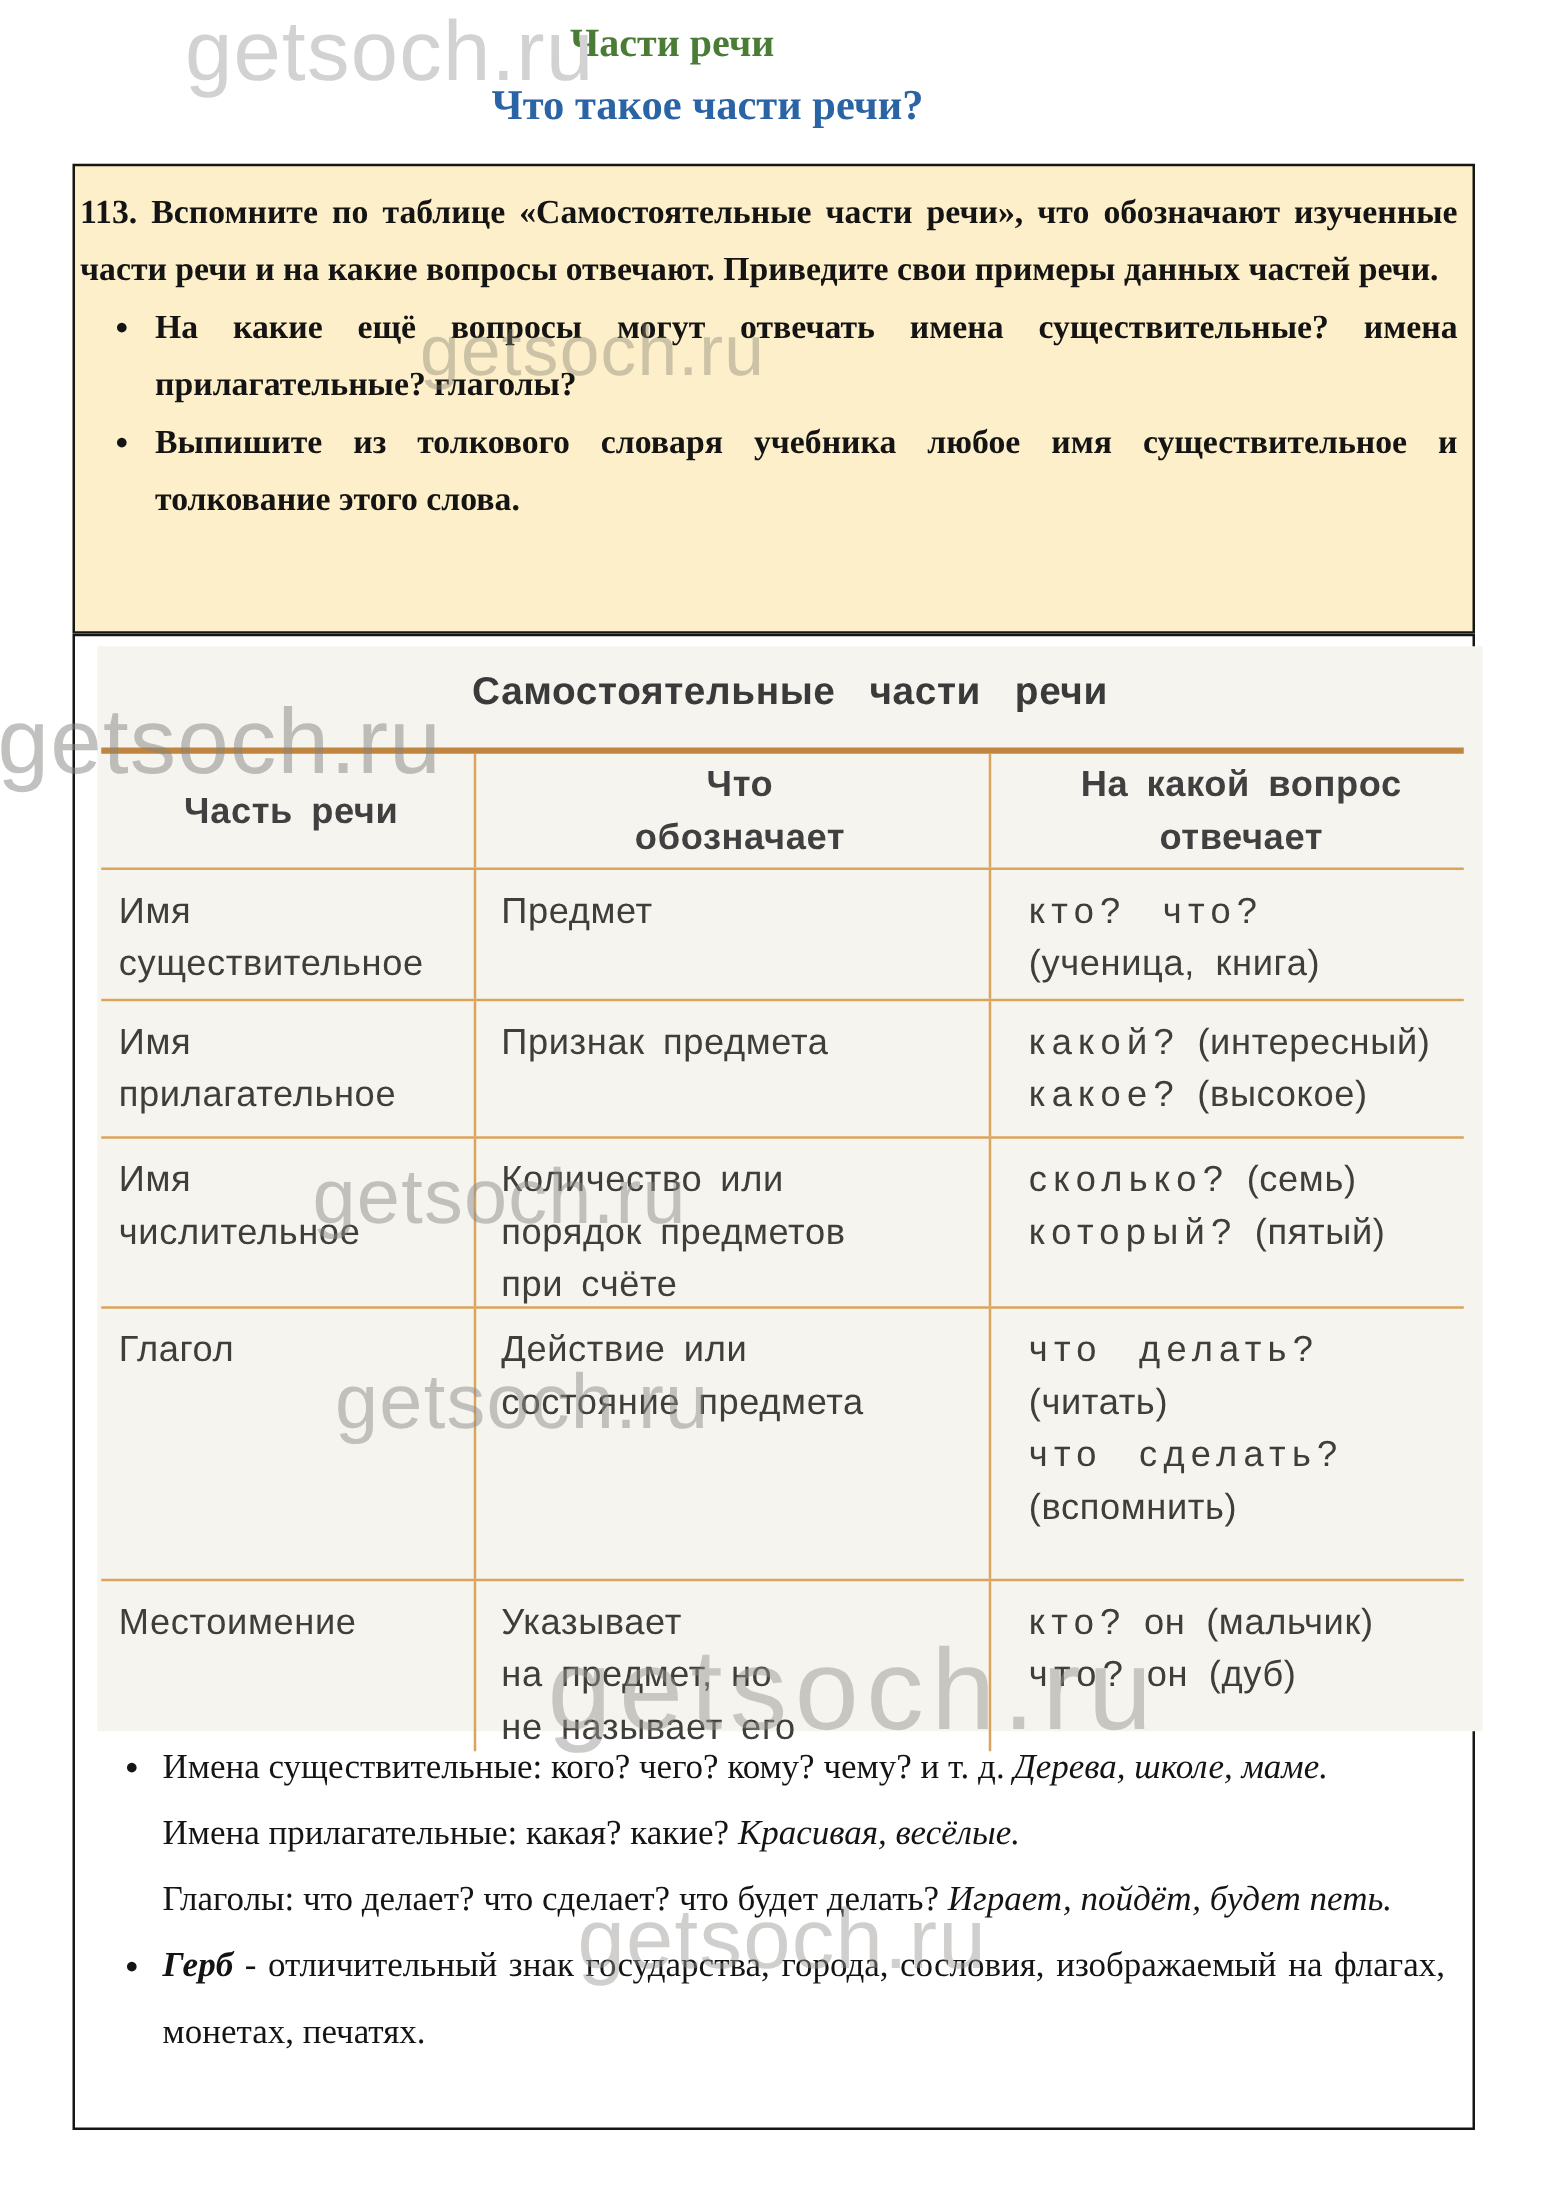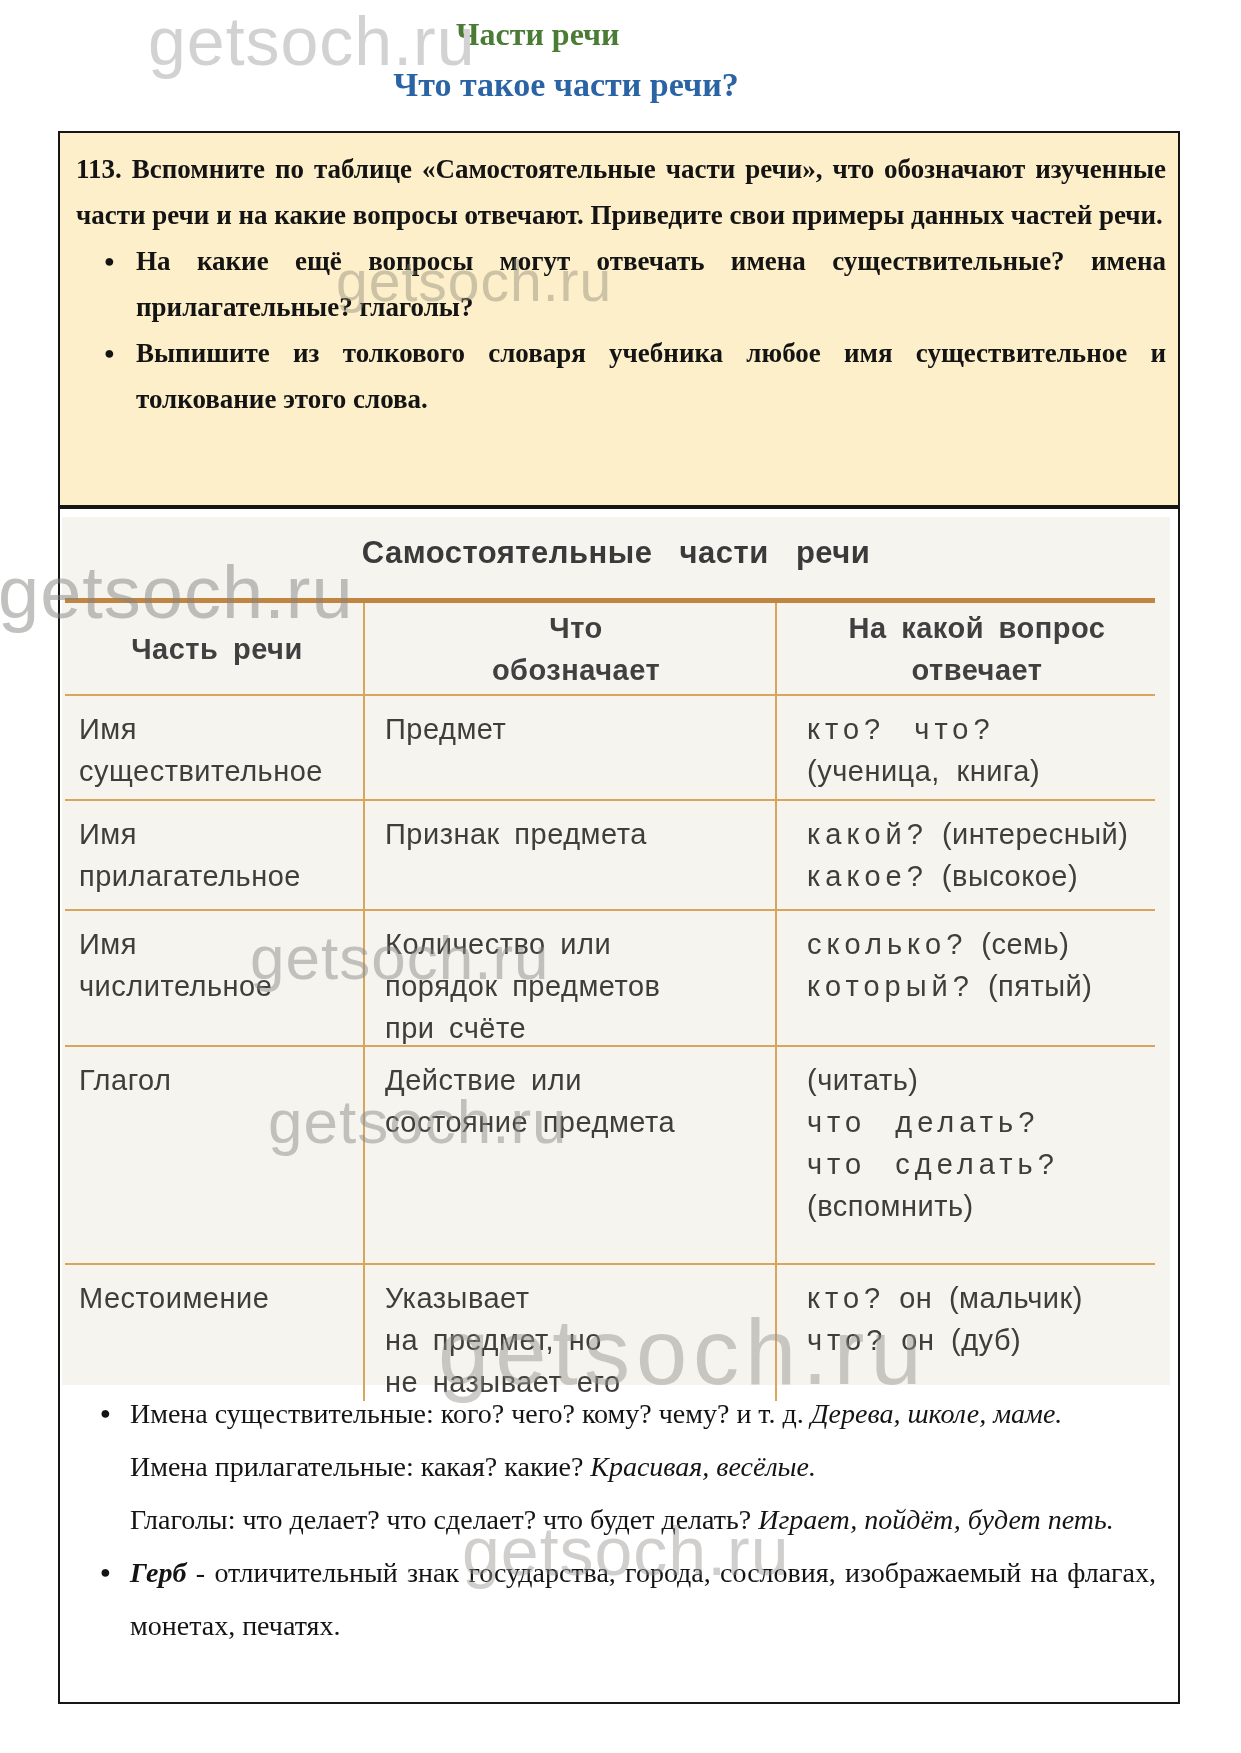--- a/index.html
+++ b/index.html
@@ -27,31 +27,31 @@
   .wm7{left:462px;top:1512px;font-size:68px;color:rgba(150,148,144,.45);}
 
   
   .title{position:absolute;left:456px;top:16px;margin:0;font-size:32px;font-weight:bold;
          color:var(--green);z-index:2;}
   .subtitle{position:absolute;left:0;top:66px;width:1110px;margin:0;text-align:center;
             font-size:34px;font-weight:bold;color:var(--blue);z-index:2;padding-left:11px;}
 
   
   .box1{position:absolute;left:58px;top:131px;width:1122px;height:376px;box-sizing:border-box;
-        border:2px solid #161616;background:var(--cream);padding:13px 12px 0 16px;
+        border:2px solid #161616;background:var(--cream);padding:13px 12px 0 4px;
         font-size:27px;font-weight:bold;line-height:46px;z-index:1;}
   .task{margin:0;text-align:justify;text-align-last:left;}
   .xbullet{position:relative;padding-left:60px;}
   .xbullet p{margin:0;text-align:justify;text-align-last:left;}
   .dot{position:absolute;left:28px;top:0;font-size:18px;line-height:46px;}
 
   
   .box2{position:absolute;left:58px;top:507px;width:1122px;height:1197px;box-sizing:border-box;
         border:2px solid #161616;background:#fff;z-index:1;}
-  .scan{position:absolute;left:2px;top:8px;width:1108px;height:868px;background:#f6f4ee;}
+  .scan{position:absolute;left:18px;top:8px;width:1108px;height:868px;background:#f6f4ee;}
   .ttitle{margin:18px 0 0;text-align:center;font-family:"Liberation Sans",sans-serif;
           font-size:31px;font-weight:bold;color:#3a3a3a;letter-spacing:.5px;word-spacing:18px;}
 
   .ptable{position:absolute;left:3px;top:81px;width:1090px;border-top:5px solid var(--orange-dark);
           font-family:"Liberation Sans",sans-serif;color:var(--ink);font-size:29px;
           letter-spacing:.5px;}
   .trow{display:flex;box-sizing:border-box;border-bottom:2px solid var(--orange);}
   .trow:last-child{border-bottom:none;}
   .r-h{height:93px;font-weight:bold;color:#404040;word-spacing:12px;}
   .r0{height:105px;} .r1{height:110px;} .r2{height:136px;} .r3{height:218px;} .r4{height:136px;}
@@ -160,22 +160,22 @@
           </div>
           <div class="trow r3">
             <div class="tcell c1">
               <div class="tline">Глагол</div>
             </div>
             <div class="tcell c2">
               <div class="tline">Действие или</div>
               <div class="tline">состояние предмета</div>
             </div>
             <div class="tcell c3">
+              <div class="tline"><span class="q">что делать?</span></div>
               <div class="tline"><span class="a">(читать)</span></div>
-              <div class="tline"><span class="q">что делать?</span></div>
               <div class="tline"><span class="q">что сделать?</span></div>
               <div class="tline"><span class="a">(вспомнить)</span></div>
             </div>
           </div>
           <div class="trow r4">
             <div class="tcell c1">
               <div class="tline">Местоимение</div>
             </div>
             <div class="tcell c2">
               <div class="tline">Указывает</div>

